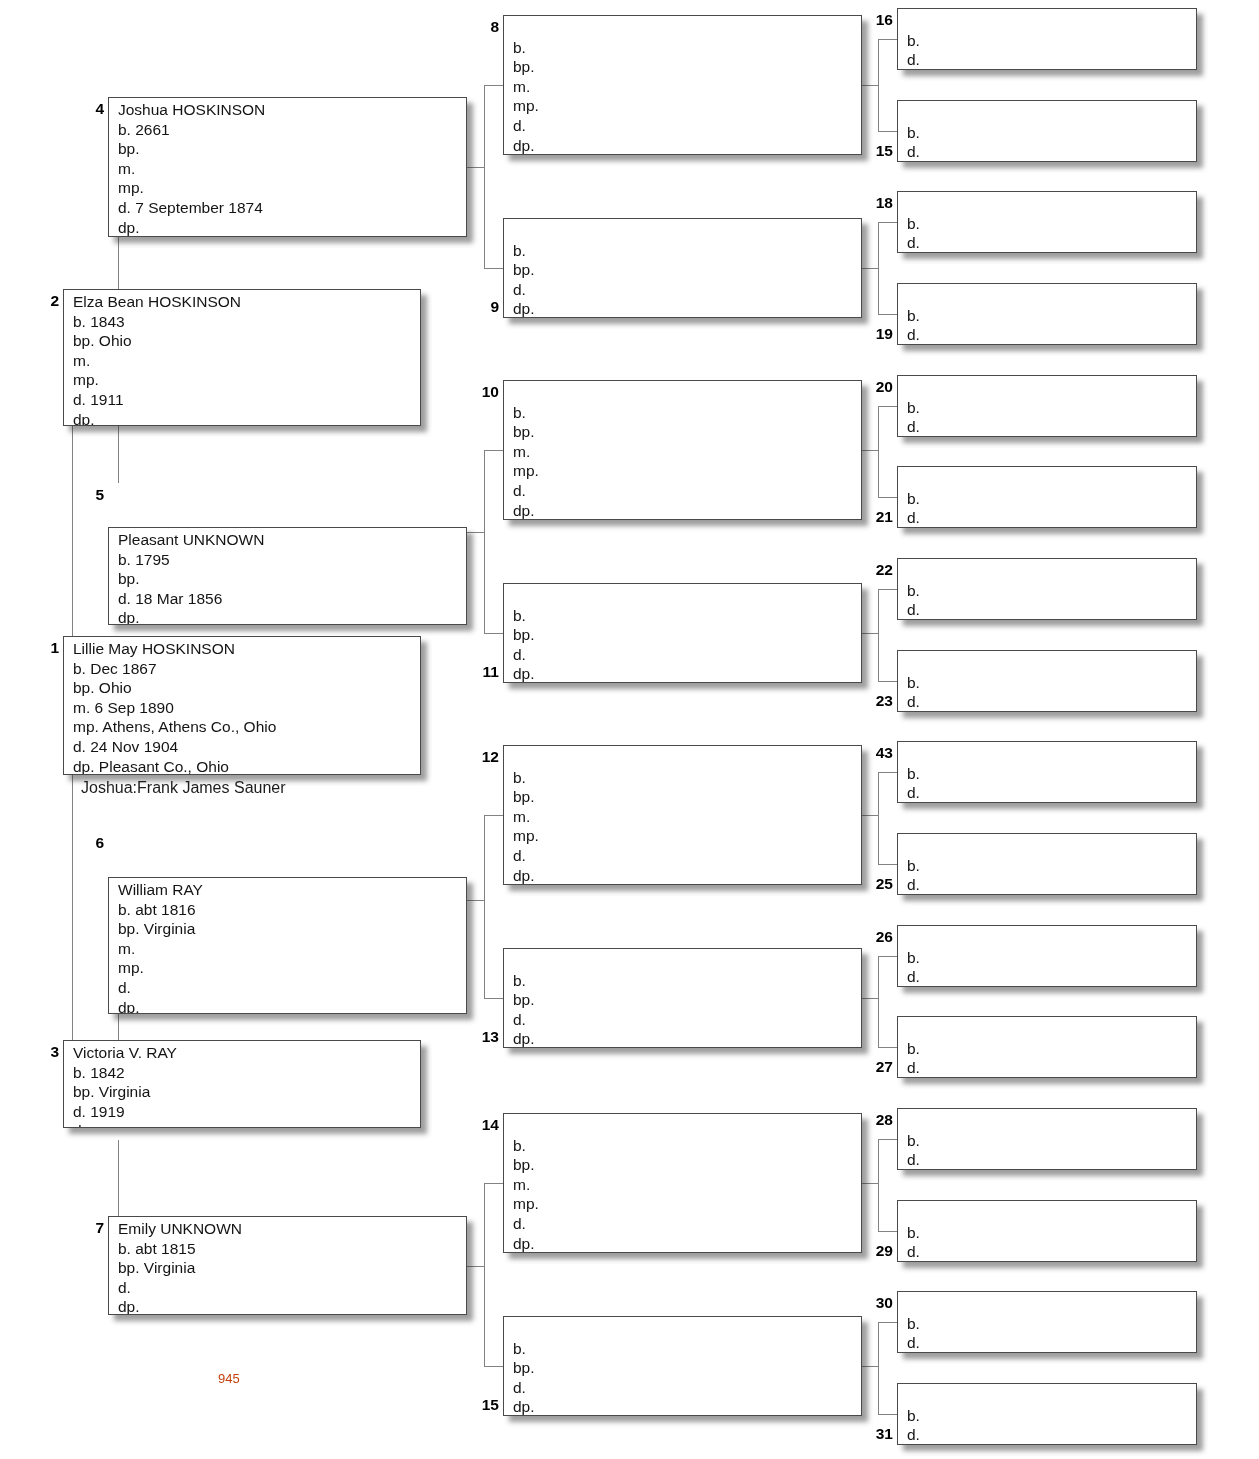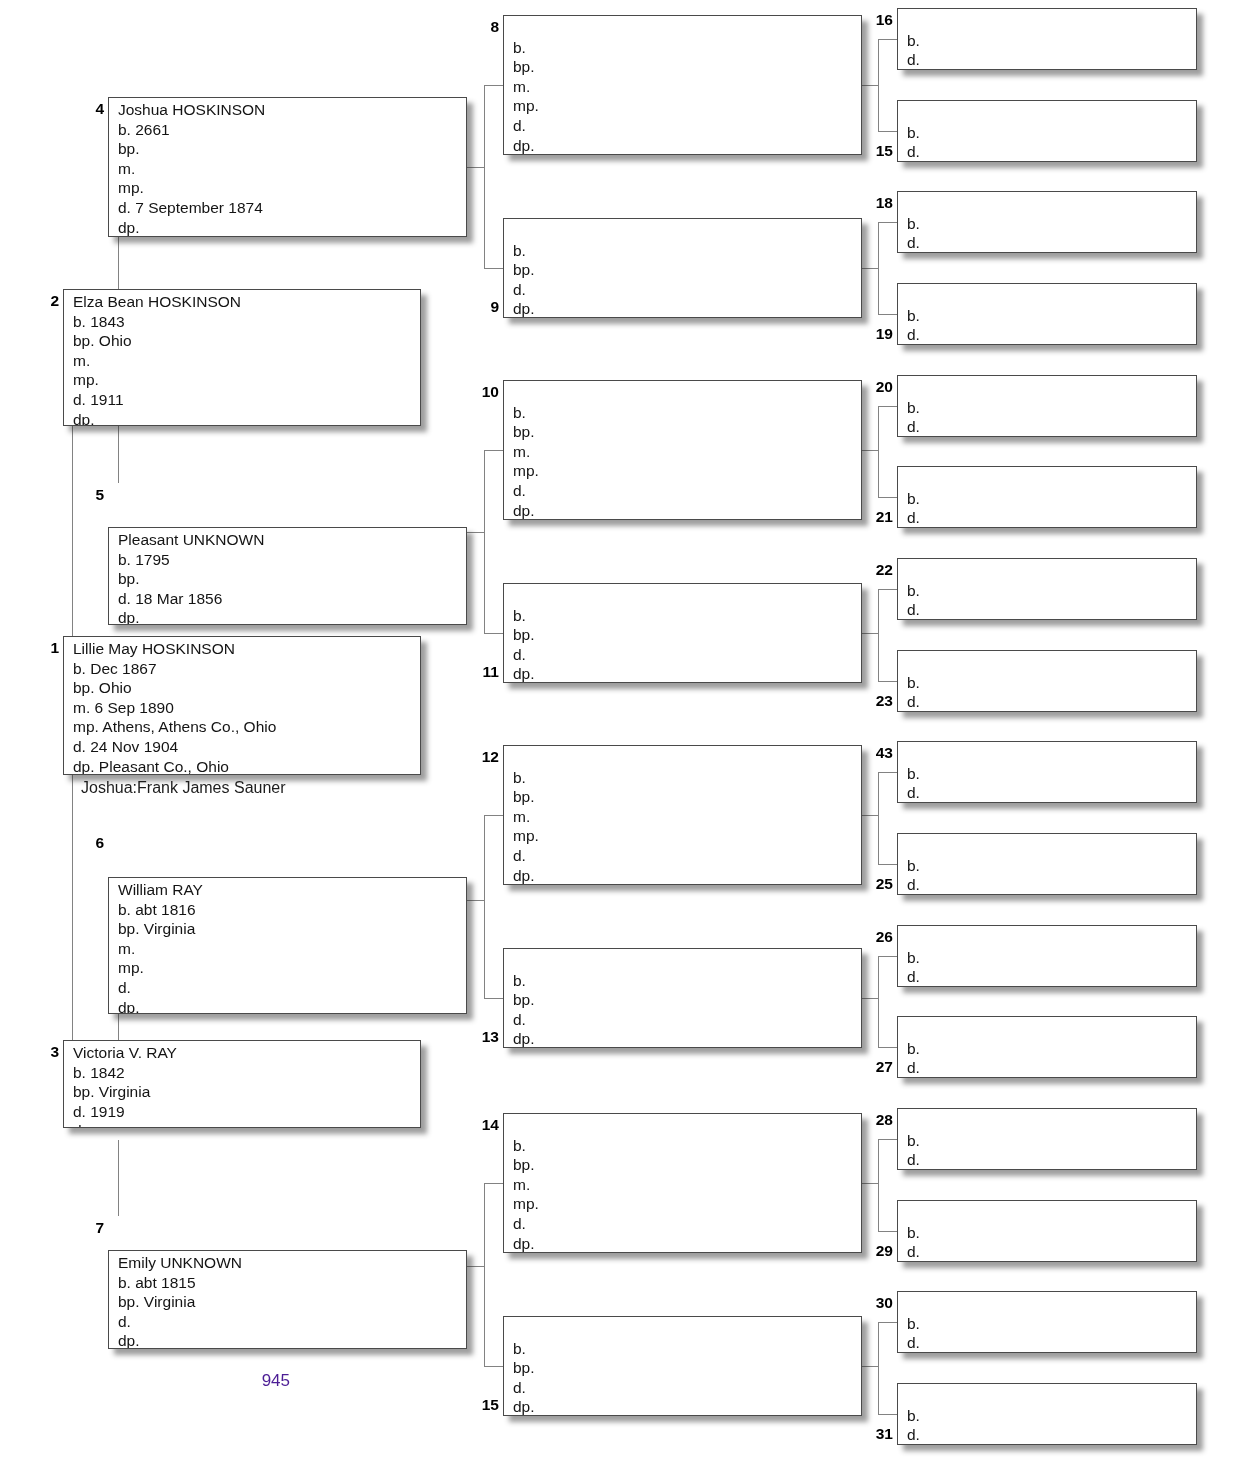--- a/index.html
+++ b/index.html
@@ -44,23 +44,23 @@
     color: #1c1c1c;
     z-index: 3;
     white-space: nowrap;
   }
   .spouse-line .sp-name { margin-left: 0; }
   .page-number {
     position: absolute;
     left: 218px;
     top: 1371px;
     width: 72px;
-    text-align: right;
-    font-size: 17px;
-    color: #4c1d95;
+    text-align: left;
+    font-size: 13px;
+    color: #c2410c;
     z-index: 3;
   }
 </style>
 </head>
 <body>
 
 <div id="chart">
   <div class="spouse-line">
     <span>Joshua:</span><span class="sp-name">Frank James Sauner</span>
   </div>
@@ -168,21 +168,21 @@
     <div class="pbox" style="left: 108px; top: 831px; width: 359px; height: 137px; margin-top: 46px;">
       <div class="row">William RAY</div>
       <div class="row">b. abt 1816</div>
       <div class="row">bp. Virginia</div>
       <div class="row">m.</div>
       <div class="row">mp.</div>
       <div class="row">d.</div>
       <div class="row">dp.</div>
     </div>
     <div class="pnum" style="left: 70px; top: 833px;">6</div>
-    <div class="pbox" style="left: 108px; top: 1216px; width: 359px; height: 99px; margin-top: 34px;">
+    <div class="pbox" style="left: 108px; top: 1216px; width: 359px; height: 99px;">
       <div class="row">Emily UNKNOWN</div>
       <div class="row">b. abt 1815</div>
       <div class="row">bp. Virginia</div>
       <div class="row">d.</div>
       <div class="row">dp.</div>
     </div>
     <div class="pnum" style="left: 70px; top: 1218px;">7</div>
     <div class="pbox" style="left: 503px; top: 15px; width: 359px; height: 140px;">
       <div class="row"></div>
       <div class="row">b.</div>

